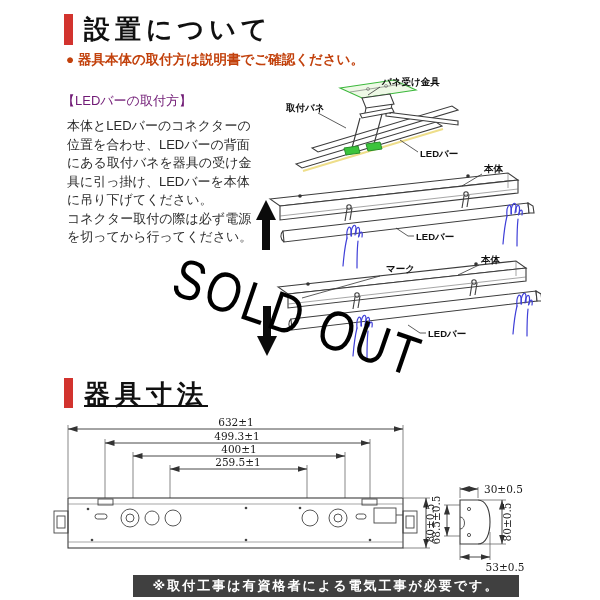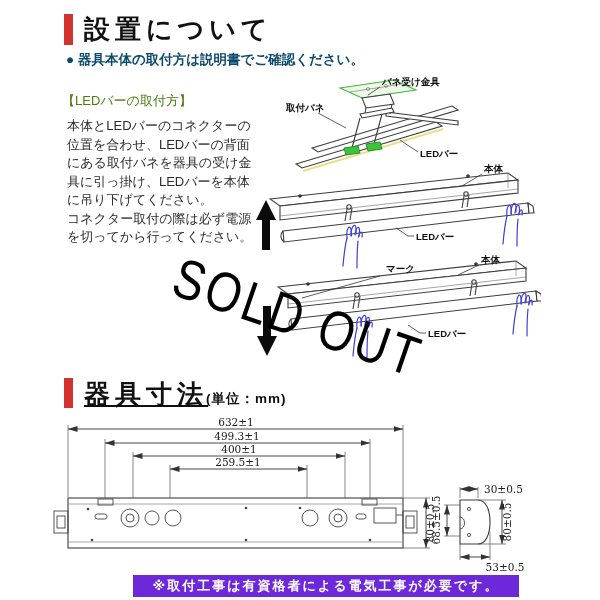--- a/index.html
+++ b/index.html
@@ -8,35 +8,35 @@
 
   .accent-bar{position:absolute;width:9px;background:#d2332e;}
   #bar1{left:64px;top:14px;height:31px;}
   #bar2{left:64px;top:378px;height:30px;}
 
   .sec-title{position:absolute;font-weight:bold;color:#101010;font-size:26px;letter-spacing:5px;white-space:nowrap;}
   #title1{left:84px;top:12px;}
   #title2{left:84px;top:377px;text-decoration:underline;}
   #unit{position:absolute;left:206px;top:390px;font-size:13.5px;font-weight:bold;letter-spacing:1px;color:#101010;white-space:nowrap;}
 
-  #note{position:absolute;left:66px;top:51px;font-size:13.5px;font-weight:bold;color:#0c4a6e;white-space:nowrap;}
-
-  #boxHeading{position:absolute;left:62px;top:92px;font-size:13px;color:#4d7c0f;white-space:nowrap;}
+  #note{position:absolute;left:66px;top:51px;font-size:13.5px;font-weight:bold;color:#c2410c;white-space:nowrap;}
+
+  #boxHeading{position:absolute;left:62px;top:92px;font-size:13px;color:#701a75;white-space:nowrap;}
   .para{position:absolute;left:62px;margin:5px;font-size:13px;color:#2b2b2b;white-space:pre-line;}
   #para1{top:112px;line-height:18.5px;}
   #para2{top:249px;line-height:16px;}
 
   #illus{position:absolute;left:250px;top:60px;width:310px;height:310px;}
   #dims{position:absolute;left:40px;top:412px;width:560px;height:168px;}
 
   #soldout{position:absolute;left:186px;top:244px;font-size:46px;letter-spacing:3px;color:#000;
            transform:rotate(19deg) scaleY(1.22);transform-origin:0 0;white-space:nowrap;}
 
   #footerBanner{position:absolute;left:133px;top:575px;width:386px;height:22px;line-height:22px;
-                background:#6d28d9;color:#fff;font-size:13px;font-weight:bold;letter-spacing:2px;
+                background:#404040;color:#fff;font-size:13px;font-weight:bold;letter-spacing:2px;
                 text-align:center;white-space:nowrap;}
 
   
   .ln{stroke:#3c3c3c;stroke-width:1.1;fill:none;}
   .fw{stroke:#3c3c3c;stroke-width:1.1;fill:#fff;}
   .thin{stroke:#6a6a6a;stroke-width:0.6;fill:none;}
   .leader{stroke:#333;stroke-width:0.8;fill:none;}
   .dlabel{font-size:9.5px;font-weight:bold;fill:#111;}
   .hand{stroke:#4040d8;stroke-width:1.2;fill:none;stroke-linecap:round;}
   .dim{stroke:#333;stroke-width:0.9;fill:none;}
@@ -138,21 +138,20 @@
       <text class="dlabel" x="386" y="272">マーク</text>
       <text class="dlabel" x="481" y="263">本体</text>
       <text class="dlabel" x="428" y="337">LEDバー</text>
     </g>
   </svg>
 
   <div id="soldout">SOLD OUT</div>
 
   <div id="bar2" class="accent-bar"></div>
   <div id="title2" class="sec-title">器具寸法</div>
-  <div id="unit">(単位：mm)</div>
 
   <svg id="dims" viewBox="40 412 560 168">
     <defs>
       <marker id="da" viewBox="0 0 10 8" markerWidth="10" markerHeight="8" refX="9.5" refY="4" orient="auto-start-reverse" markerUnits="userSpaceOnUse">
         <path d="M0,1 L9.5,4 L0,7 Z" fill="#333"></path>
       </marker>
     </defs>
 
     <line class="ext" x1="68" y1="425" x2="68" y2="497"></line>
     <line class="ext" x1="403" y1="425" x2="403" y2="497"></line>

